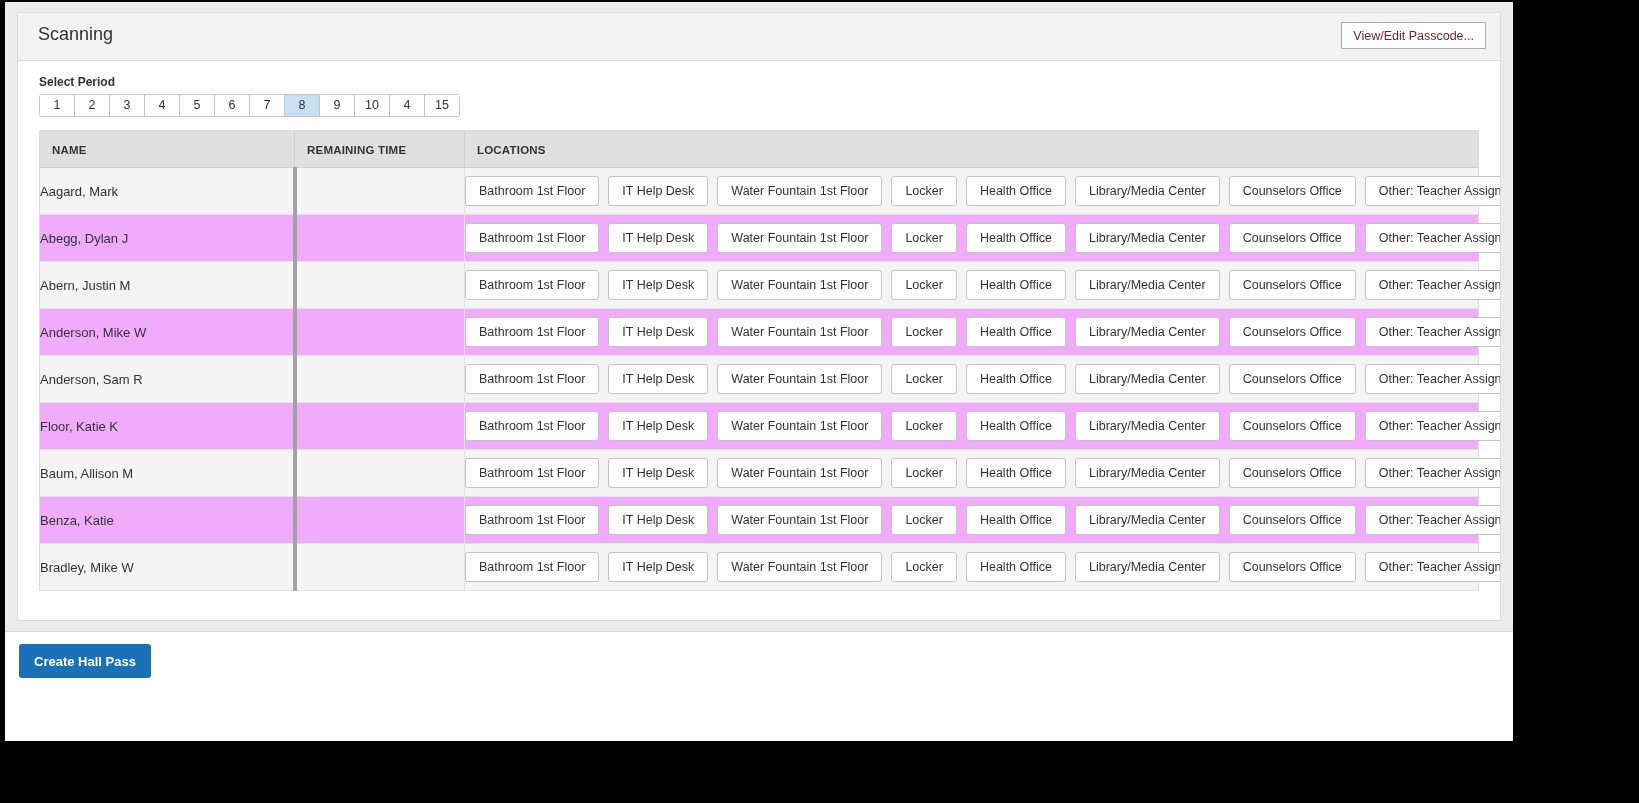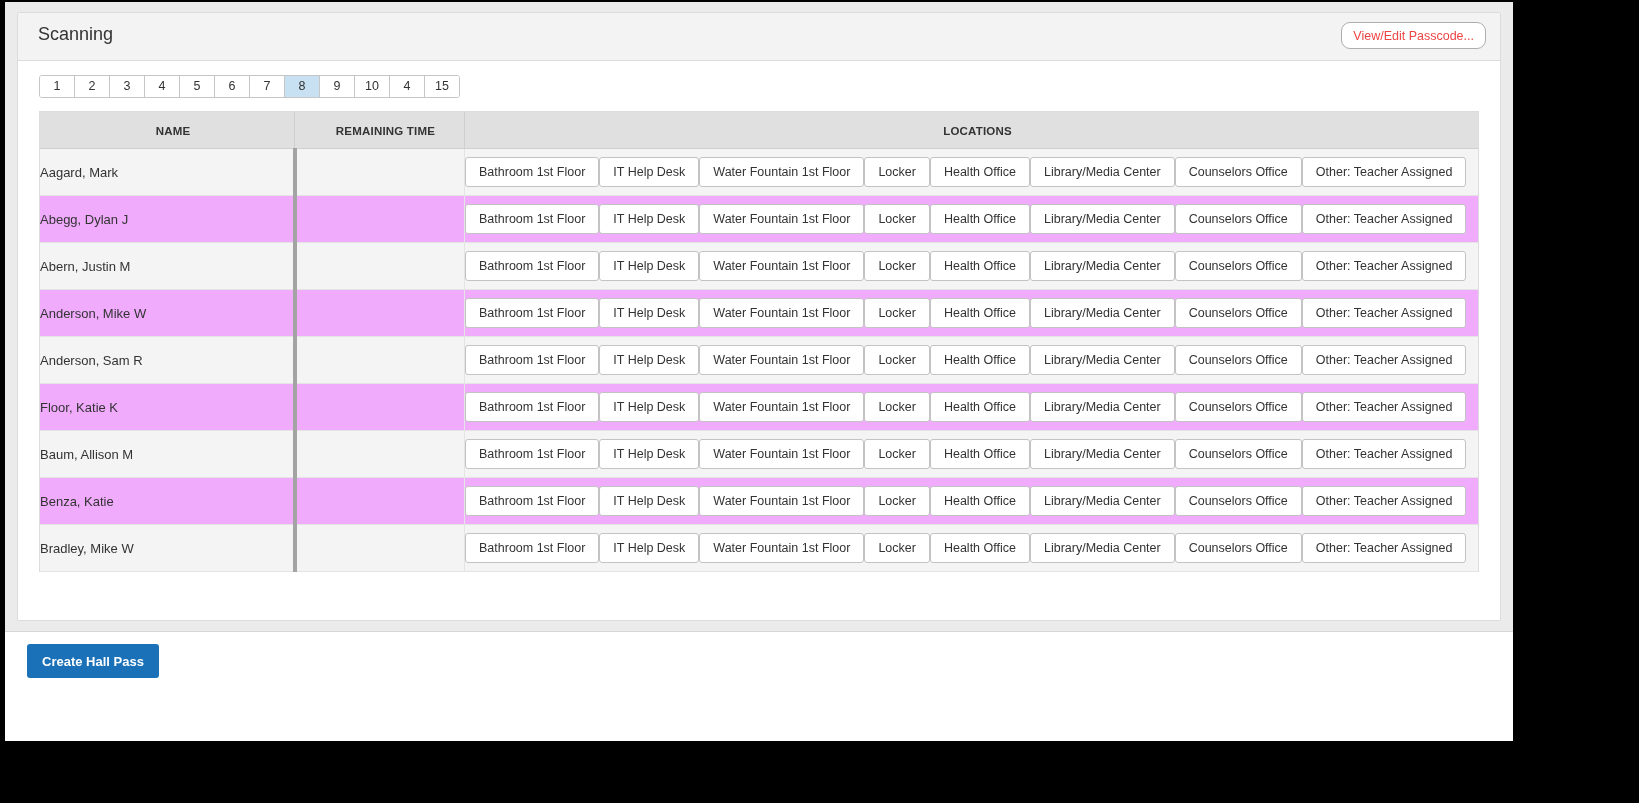--- a/index.html
+++ b/index.html
@@ -116,24 +116,24 @@
     font-weight: 400;
   }
   .passcode-btn {
     position: absolute;
     right: 14px;
     top: 9px;
     height: 27px;
     padding: 0 11px;
     font-size: 12.5px;
     font-family: "Liberation Sans", sans-serif;
-    color: #ef4444;
+    color: #7f1d1d;
     background: #ffffff;
     border: 1px solid #adadad;
-    border-radius: 9px;
+    border-radius: 0;
     cursor: pointer;
     white-space: nowrap;
   }
 
   .card-body {
     padding: 14px 14px 0 14px;
   }
   .field-label {
     font-size: 12px;
     font-weight: bold;
@@ -180,21 +180,21 @@
     border-collapse: collapse;
     table-layout: fixed;
   }
   table.hallpass thead th {
     background: #e0e0e0;
     border-bottom: 1px solid #cfcfcf;
     border-right: 1px solid #cfcfcf;
     font-size: 11.5px;
     font-weight: bold;
     color: #333333;
-    text-align: center;
+    text-align: left;
     padding: 10px 0 9px 12px;
     letter-spacing: .2px;
     height: 17px;
     box-sizing: content-box;
   }
   table.hallpass thead th.col-loc { border-right: none; }
   .col-name { width: 242px; }
   .col-time { width: 157px; margin-top: 10px; }
 
   table.hallpass tbody td {
@@ -215,20 +215,21 @@
     height: 46px;
     border-right: 1px solid #e4e4e4;
   }
   td.loc-cell {
     padding: 0 8px;
     height: 46px;
   }
   .loc-row {
     display: flex;
     align-items: center;
+    gap: 9px;
     height: 46px;
   }
   .loc-btn {
     flex: 0 0 auto;
     height: 30px;
     padding: 0 13px;
     background: #ffffff;
     border: 1px solid #c3c3c3;
     border-radius: 3px;
     font-size: 12.5px;
@@ -252,40 +253,40 @@
     height: 34px;
     padding: 0 15px;
     background: #1a71b8;
     border: none;
     border-radius: 3px;
     color: #ffffff;
     font-size: 13px;
     font-weight: bold;
     font-family: "Liberation Sans", sans-serif;
     cursor: pointer;
-    margin-left: 8px;
   }
 </style>
 </head>
 <body>
 
 <div id="frame">
   <div id="page">
 
 
     <div class="workspace">
       <div class="card">
 
         <div class="card-header">
           <div class="card-title">Scanning</div>
           <button class="passcode-btn">View/Edit Passcode...</button>
         </div>
 
         <div class="card-body">
 
+          <div class="field-label">Select Period</div>
           <div class="period-group">
               <button class="period-btn">1</button>
               <button class="period-btn">2</button>
               <button class="period-btn">3</button>
               <button class="period-btn">4</button>
               <button class="period-btn">5</button>
               <button class="period-btn">6</button>
               <button class="period-btn">7</button>
               <button class="period-btn selected">8</button>
               <button class="period-btn">9</button>

